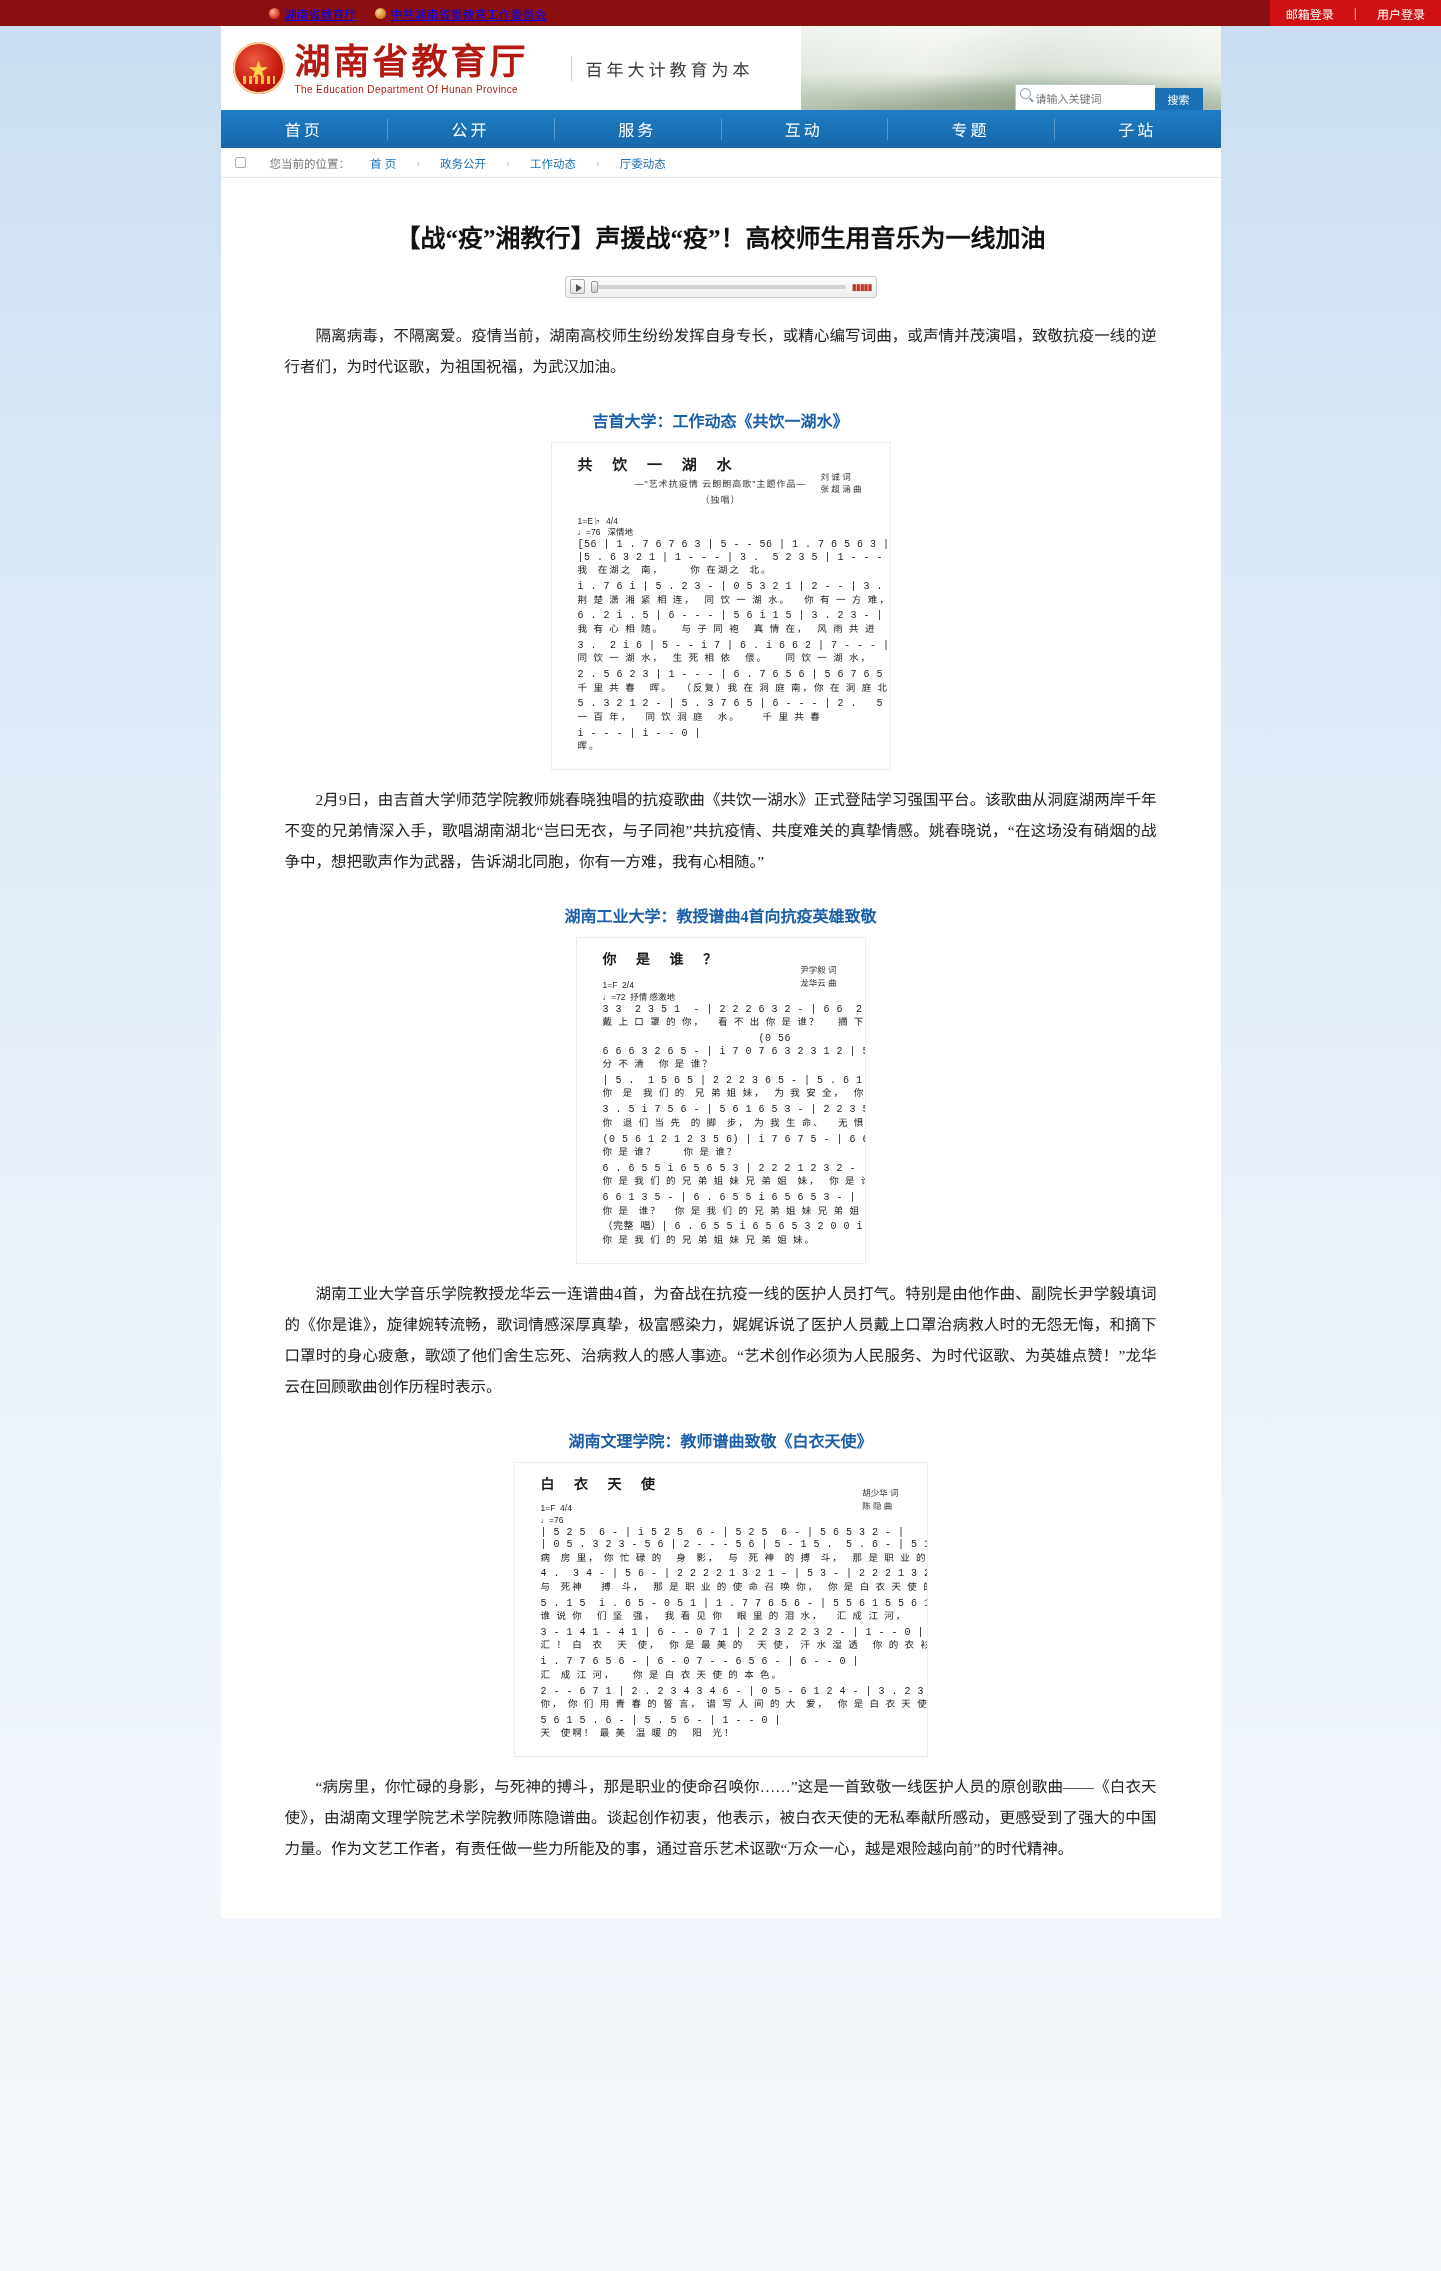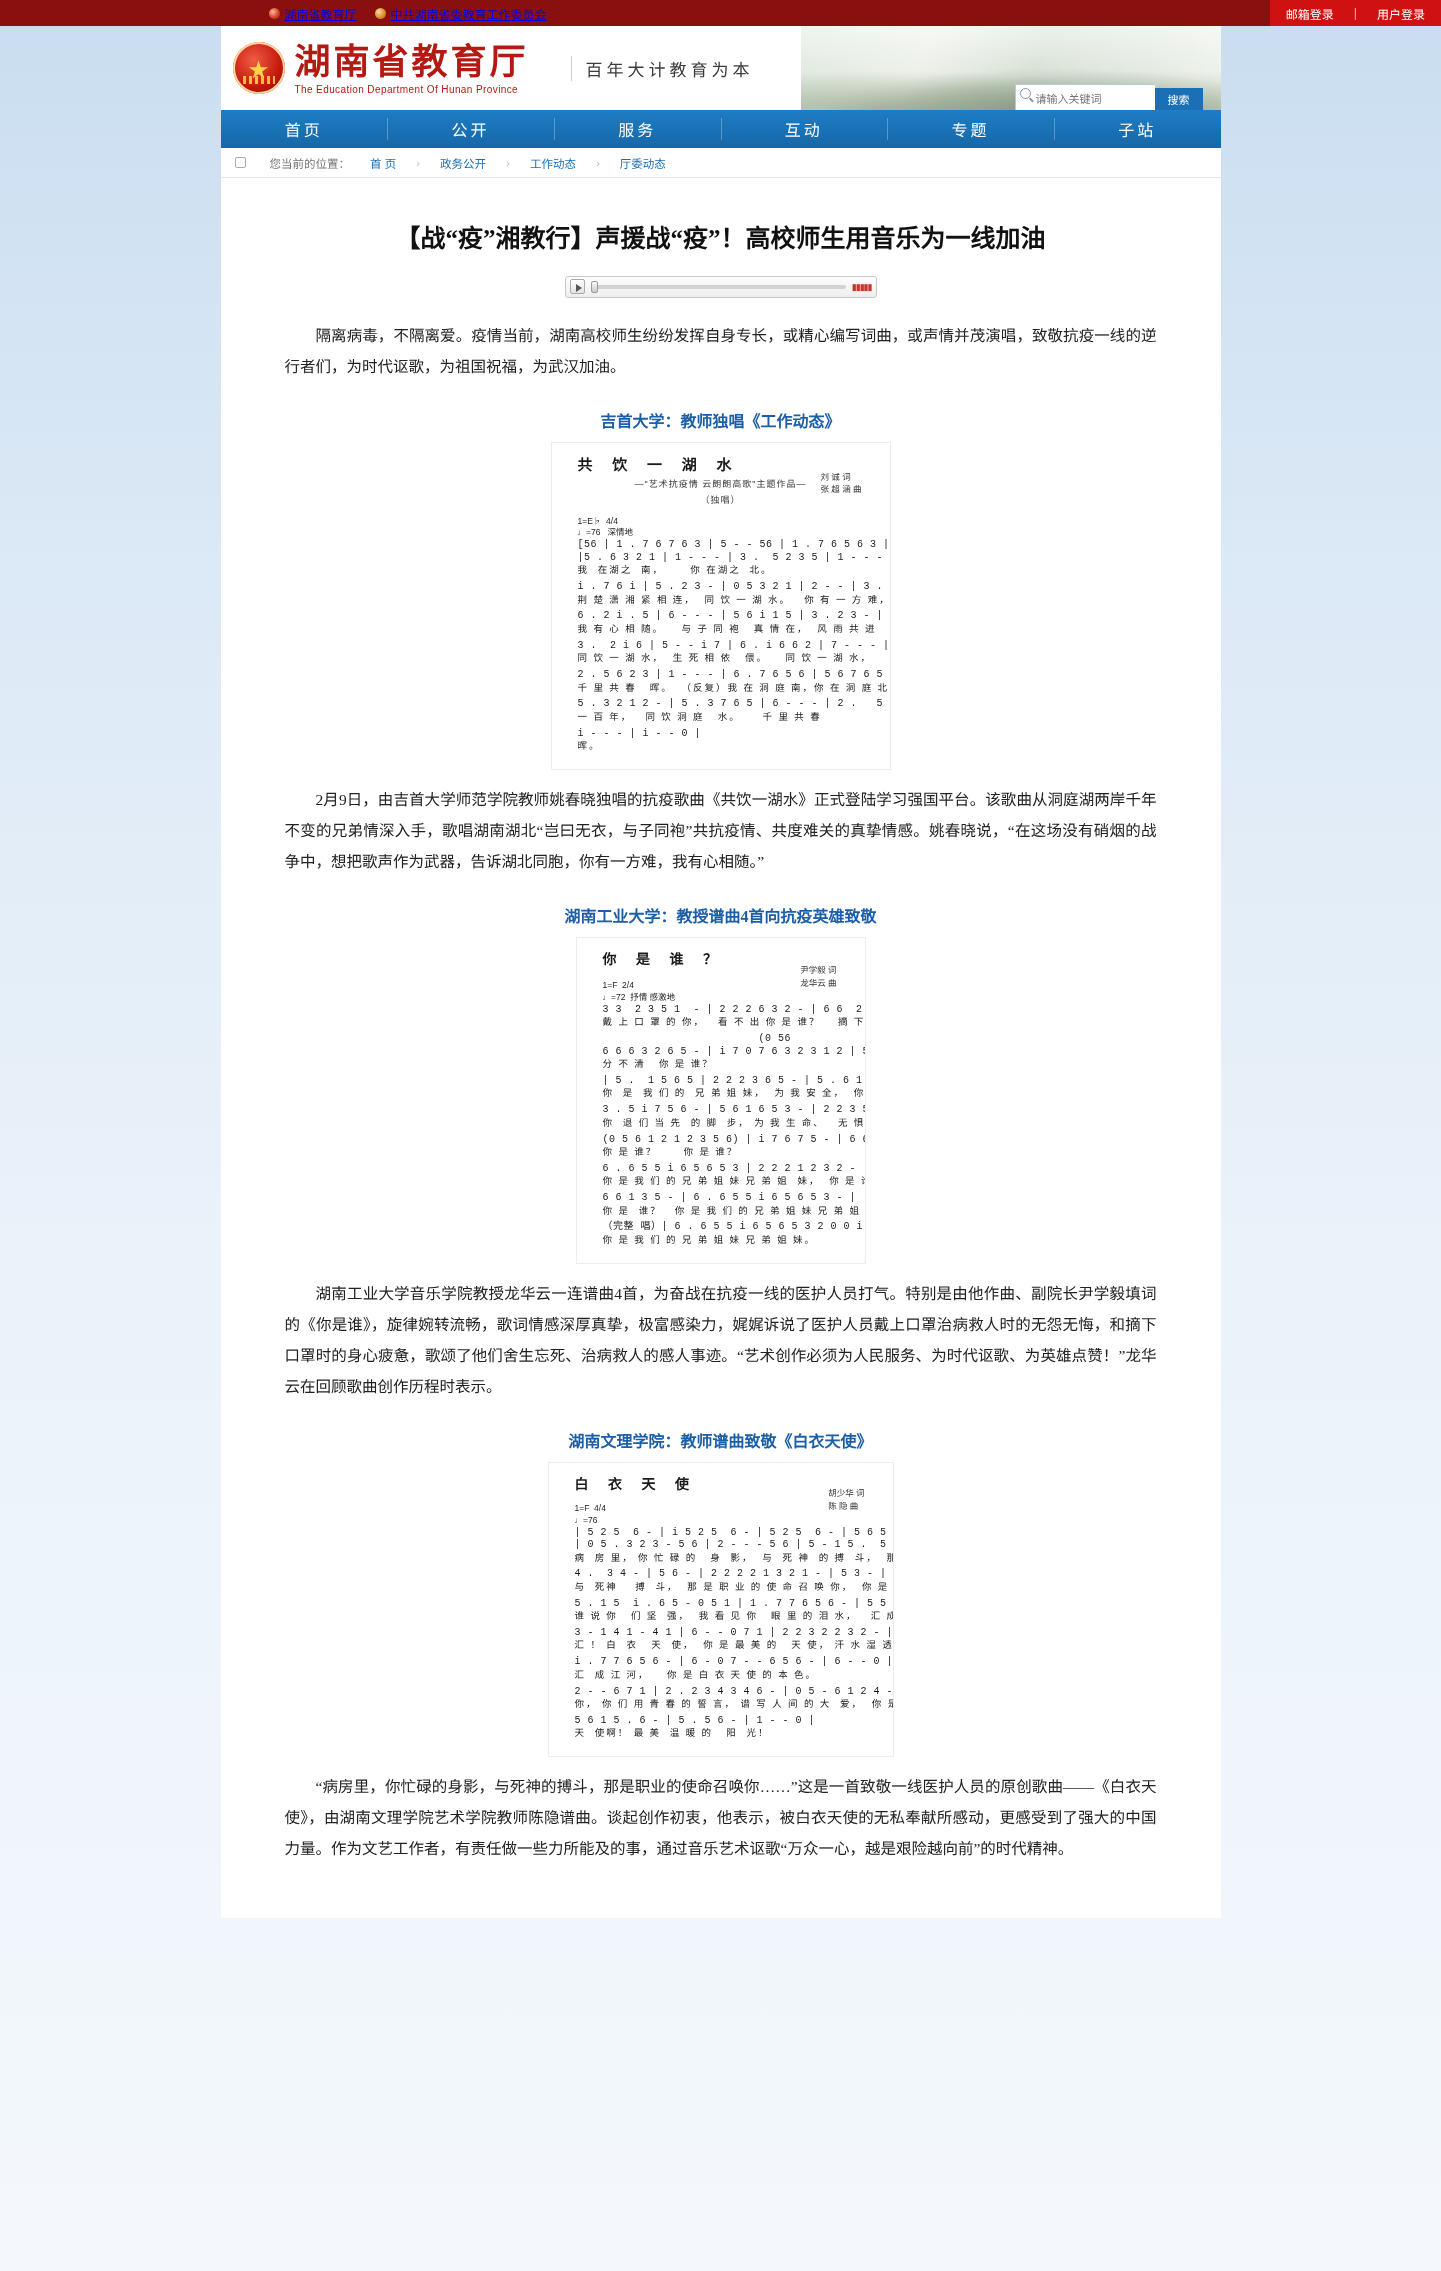--- a/index.html
+++ b/index.html
@@ -379,21 +379,21 @@
     color: #1a1a1a;
     letter-spacing: 2px;
     white-space: pre;
     line-height: 1.35;
     margin-bottom: 4px;
   }
   .score-inner { padding: 10px 26px 12px; }
 
   .score1 { width: 340px; }
   .score2 { width: 290px; }
-  .score3 { width: 346px; }
+  .score3 { width: 414px; }
 </style>
 </head>
 <body>
 
 <div class="topbar">
   <div class="inner">
     <a class="tb-item" href="#">
       <span class="tb-dot red"></span>
       <span>湖南省教育厅</span>
     </a>
@@ -457,21 +457,21 @@
   <div class="player">
     <span class="play"></span>
     <span class="track">
       <span class="knob"></span>
     </span>
     <span class="vol">▮▮▮▮▮</span>
   </div>
 
   <p class="body">隔离病毒，不隔离爱。疫情当前，湖南高校师生纷纷发挥自身专长，或精心编写词曲，或声情并茂演唱，致敬抗疫一线的逆行者们，为时代讴歌，为祖国祝福，为武汉加油。</p>
 
-  <h3 class="sub">吉首大学：教师独唱《工作动态》</h3>
+  <h3 class="sub">吉首大学：工作动态《共饮一湖水》</h3>
   <div class="score score1">
     <div class="score-inner">
       <div class="sc-title" style="font-size:15px;">共 饮 一 湖 水</div>
       <div class="sc-sub">—"艺术抗疫情 云朗朗高歌"主题作品—</div>
       <div class="sc-sub">（独唱）</div>
       <div class="sc-credit" style="top:28px;white-space:pre;">刘 诚 词
 张 超 涵 曲</div>
       <div class="sc-keys" style="margin-top:10px;white-space:pre;">1=E♭  4/4
 ♩=76   深情地</div>
       <div>

